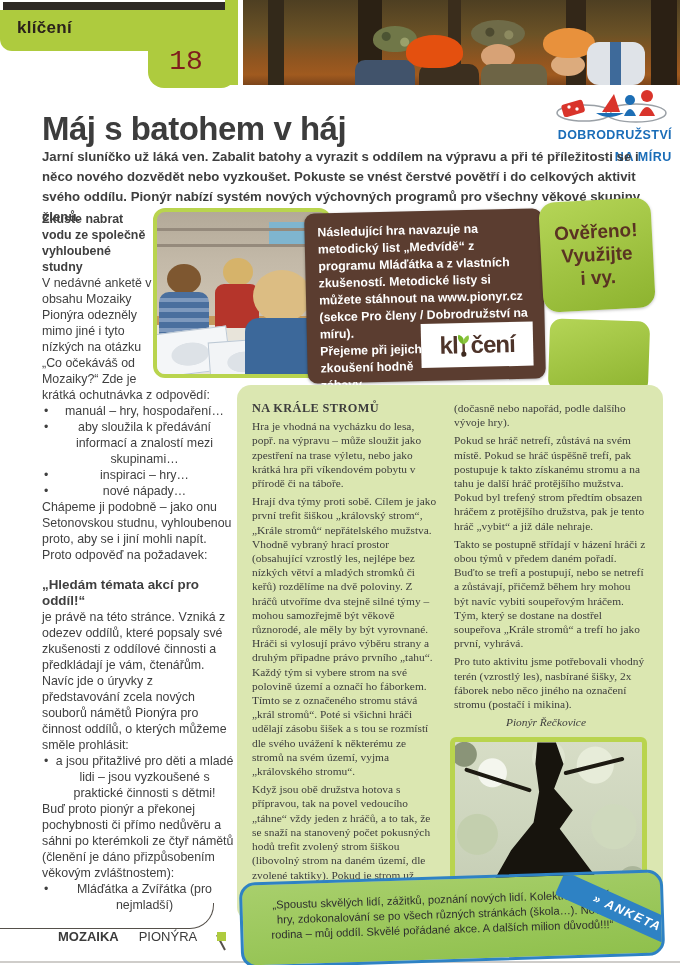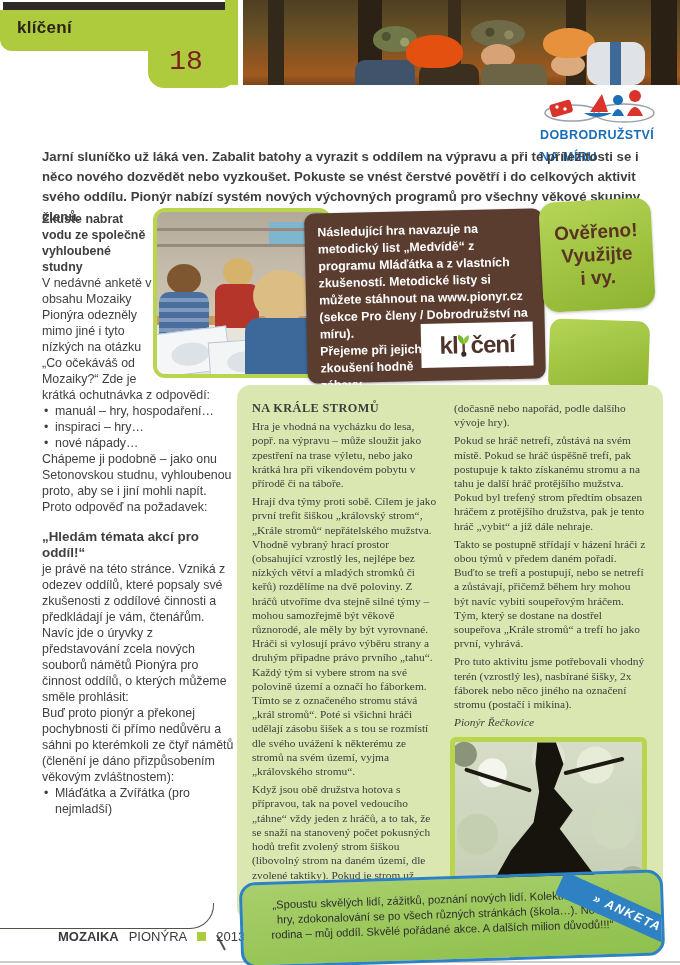--- a/index.html
+++ b/index.html
@@ -33,35 +33,35 @@
   .cap-orange{left:300px;top:28px;width:52px;height:30px;border-radius:50% 50% 45% 45%;background:#e8913c;}
   .face1{left:238px;top:44px;width:34px;height:24px;border-radius:50%;background:#d7a276;}
   .face2{left:308px;top:54px;width:34px;height:22px;border-radius:50%;background:#dcab7d;}
   .body1{left:112px;top:60px;width:60px;height:25px;border-radius:10px 10px 0 0;background:#41536b;}
   .body2{left:176px;top:64px;width:60px;height:21px;border-radius:10px 10px 0 0;background:#3c2f1f;}
   .body3{left:238px;top:64px;width:66px;height:21px;border-radius:10px 10px 0 0;background:#6d6445;}
   .backpack{left:344px;top:42px;width:58px;height:43px;border-radius:12px;background:#dfe3e8;
     background-image:linear-gradient(90deg,transparent 40%,#3e6a9a 40% 58%,transparent 58%);}
 
   
-  .brand-logo{position:absolute;left:540px;top:86px;width:132px;color:#1a6db8;font-weight:700;}
+  .brand-logo{position:absolute;left:540px;top:86px;width:132px;text-align:right;color:#1a6db8;font-weight:700;}
   .brand-logo .l1{font-size:12.5px;letter-spacing:.4px;}
   .brand-logo .l2{font-size:12.5px;letter-spacing:.6px;margin-top:8px;}
 
   
   .doc-title{position:absolute;left:42px;top:88px;font-size:33px;font-weight:700;color:#3c3c3c;letter-spacing:-.5px;}
   .intro{position:absolute;left:42px;top:147px;width:622px;font-size:13.2px;font-weight:700;line-height:20px;color:#3e3e3e;}
 
   
   .leftcol{position:absolute;left:42px;top:211px;width:192px;font-size:12.4px;line-height:16px;color:#3f3f3f;}
   .leftcol .spacer{float:right;width:80px;height:172px;}
   .lc-head{font-weight:700;}
   .leftcol p{margin:0;}
   .leftcol ul{margin:0;padding:0;list-style:none;}
-  .leftcol li{position:relative;padding-left:13px;}
+  .leftcol li{position:relative;padding-left:13px;text-align:center;}
   .leftcol li::before{content:"•";position:absolute;left:2px;}
   .lc-sub{font-weight:700;font-size:13.4px;margin-top:14px !important;}
 
   .photo-class{position:absolute;left:153px;top:208px;width:178px;height:170px;border:4px solid #b9d44e;border-radius:12px;overflow:hidden;
     background:
       linear-gradient(#958a7c,#958a7c) 0 16px/100% 3px no-repeat,
       linear-gradient(#958a7c,#958a7c) 0 32px/100% 3px no-repeat,
       linear-gradient(#7fb5cf,#7fb5cf) 112px 10px/46px 22px no-repeat,
       linear-gradient(#c49a5e,#c49a5e) 0 104px/100% 9px no-repeat,
       linear-gradient(#e8e4da,#e8e4da) 0 113px/100% 60px no-repeat,
@@ -96,21 +96,21 @@
   .sticker2{position:absolute;left:549px;top:320px;width:100px;height:72px;border-radius:12px;
     transform:rotate(2deg);background:linear-gradient(160deg,#b5d557,#8db32f);}
 
   
   .panel{position:absolute;left:237px;top:385px;width:426px;height:536px;background:#dbe7b1;border-radius:14px;}
   .panel .col{position:absolute;top:12px;font-size:11.4px;line-height:14.2px;color:#3d3d3d;}
   .col1{left:11px;width:196px;}
   .col2{left:213px;width:200px;}
   .art-heading{font-size:12.3px;font-weight:700;letter-spacing:.4px;margin:0 0 2px 0;}
   .panel p{margin:4px;font-family:Liberation Serif, serif;}
-  .signature{text-align:left;font-style:italic;padding-right:8px;margin-top:2px !important;}
+  .signature{text-align:center;font-style:italic;padding-right:8px;margin-top:2px !important;}
   .photo-tree{position:relative;margin-top:8px;width:197px;height:164px;border:5px solid #b9d44e;border-radius:6px;overflow:hidden;
     background:
       radial-gradient(circle at 20% 20%,#f4f6ee 0 14px,transparent 15px),
       radial-gradient(circle at 75% 15%,#e7ecd9 0 18px,transparent 19px),
       radial-gradient(circle at 85% 55%,#cfd9bd 0 22px,transparent 23px),
       radial-gradient(circle at 12% 60%,#c3cfae 0 20px,transparent 21px),
       radial-gradient(circle at 50% 10%,#dfe5d0 0 16px,transparent 17px),
       radial-gradient(circle at 5% 8%,#8a9478 0 12px,transparent 13px),
       radial-gradient(circle at 95% 90%,#aab59a 0 14px,transparent 15px),
       linear-gradient(180deg,#d7ddc6,#cdd5bd 60%,#c5cdb4);}
@@ -124,21 +124,21 @@
     transform:rotate(-1.8deg);background:linear-gradient(175deg,#a8cf6c,#8fc04c);overflow:hidden;
     font-size:11.2px;line-height:15px;color:#2e2e2e;text-align:center;padding:13px 42px 8px 22px;z-index:5;}
   .ribbon{position:absolute;left:310px;top:30px;width:160px;height:25px;background:#2e82c4;border-radius:3px;
     transform:rotate(26deg);color:#fff;font-weight:700;font-style:italic;font-size:12.5px;letter-spacing:1.5px;
     line-height:25px;text-align:center;}
 
   
   .footer-rule{position:absolute;left:0;top:903px;width:214px;height:26px;
     border-bottom:1.5px solid #55504a;border-right:1.5px solid #55504a;border-bottom-right-radius:24px;}
   .footer-tick{position:absolute;left:220px;top:934px;width:2px;height:17px;background:#55504a;transform:rotate(-28deg);}
-  .footer-text{position:absolute;left:58px;top:929px;font-size:13px;color:#3b3b3b;display:flex;align-items:center;gap:10px;}
+  .footer-text{position:absolute;left:58px;top:929px;font-size:13px;color:#3b3b3b;display:flex;align-items:center;gap:20px;}
   .footer-text .b{font-weight:700;}
   .sq{display:inline-block;width:9px;height:9px;background:#aecb3e;}
   .page-edge{position:absolute;left:0;top:961px;width:680px;height:2px;background:#cfcdca;}
 </style>
 </head>
 <body>
 
 <div class="page">
 
   <div class="topbar"></div>
@@ -172,46 +172,49 @@
       <path d="M44 27 q12 8 28 0 Z" fill="#1d6eb5"></path>
       <circle cx="95" cy="10" r="6" fill="#d9342b"></circle>
       <path d="M87 30 q8 -18 16 0 z" fill="#d9342b"></path>
       <circle cx="78" cy="14" r="5" fill="#1d6eb5"></circle>
       <path d="M72 30 q6 -14 12 0 z" fill="#1d6eb5"></path>
     </svg>
     <div class="l1">DOBRODRUŽSTVÍ</div>
     <div class="l2">NA MÍRU</div>
   </div>
 
+  <h1 class="doc-title">Máj s batohem v háj</h1>
   <div class="intro">Jarní sluníčko už láká ven. Zabalit batohy a vyrazit s oddílem na výpravu a při té příležitosti se i něco nového dozvědět nebo vyzkoušet. Pokuste se vnést čerstvé povětří i do celkových aktivit svého oddílu. Pionýr nabízí systém nových výchovných programů pro všechny věkové skupiny členů.</div>
 
   <div class="photo-class">
     <div class="pc hair1"></div>
     <div class="pc shirt1"></div>
     <div class="pc hair2"></div>
     <div class="pc shirt2"></div>
     <div class="pc paper1"></div>
     <div class="pc paper2"></div>
     <div class="pc hair3"></div>
     <div class="pc shirt3"></div>
   </div>
 
   <div class="leftcol">
     <div class="spacer"></div>
     <p class="lc-head">Zkuste nabrat vodu ze společně vyhloubené studny</p>
     <p>V nedávné anketě v obsahu Mozaiky Pionýra odezněly mimo jiné i tyto nízkých na otázku „Co očekáváš od Mozaiky?“ Zde je krátká ochutnávka z odpovědí:</p>
     <ul>
       <li>manuál – hry, hospodaření…</li>
+      <li>aby sloužila k předávání informací a znalostí mezi skupinami…</li>
       <li>inspiraci – hry…</li>
       <li>nové nápady…</li>
     </ul>
     <p>Chápeme ji podobně – jako onu Setonovskou studnu, vyhloubenou proto, aby se i jiní mohli napít. Proto odpověď na požadavek:</p>
     <p class="lc-sub">„Hledám témata akcí pro oddíl!“</p>
     <p>je právě na této stránce. Vzniká z odezev oddílů, které popsaly své zkušenosti z oddílové činnosti a předkládají je vám, čtenářům. Navíc jde o úryvky z představování zcela nových souborů námětů Pionýra pro činnost oddílů, o kterých můžeme směle prohlásit:</p>
     <ul>
+      <li>a jsou přitažlivé pro děti a mladé lidi – jsou vyzkoušené s praktické činnosti s dětmi!</li>
     </ul>
     <p>Buď proto pionýr a překonej pochybnosti či přímo nedůvěru a sáhni po kterémkoli ze čtyř námětů (členění je dáno přizpůsobením věkovým zvláštnostem):</p>
     <ul>
       <li>Mláďátka a Zvířátka (pro nejmladší)</li>
 
     </ul>
 
   </div>
 
   <div class="brown-note">

